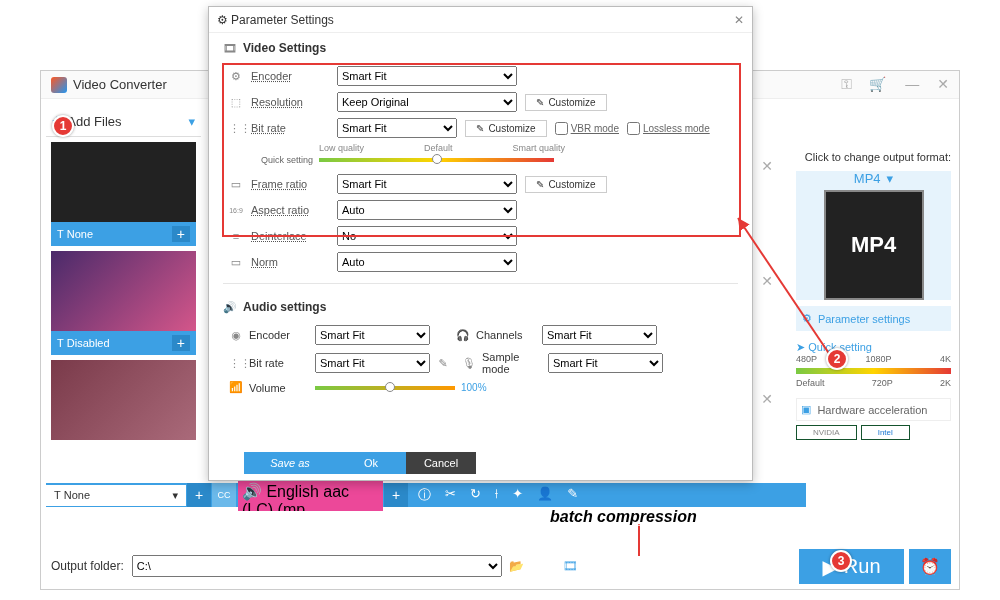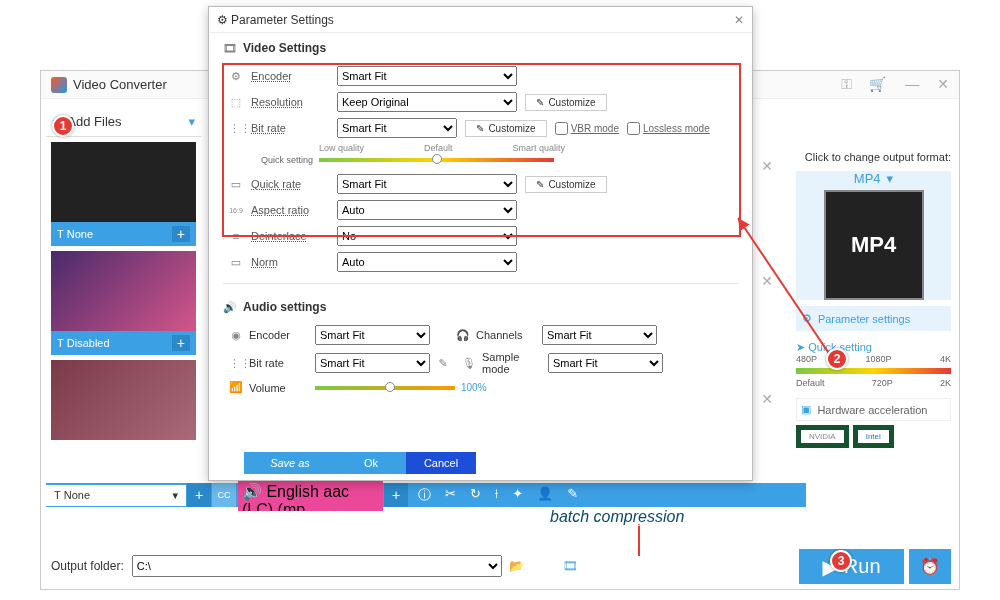--- a/index.html
+++ b/index.html
@@ -32,21 +32,21 @@
 .right-panel .hdr { font-size:11px; color:#333; text-align:right; }
 .fmt-box { background:#e6f3fc; margin-top:8px; padding:0; }
 .fmt-box .fmt-hd { display:flex; justify-content:center; align-items:center; gap:6px; color:#3ca0e4; font-size:13px; margin-bottom:4px; }
 .fmt-img { width:100px; height:110px; margin:0 auto; background:#222; position:relative; border:2px solid #888; display:flex; align-items:center; justify-content:center; color:#fff; font-size:22px; font-weight:bold; }
 .param-btn { background:#e6f3fc; color:#3ca0e4; font-size:11px; padding:6px; margin-top:6px; display:flex; align-items:center; gap:6px; }
 .qs { margin-top:10px; font-size:11px; color:#333; }
 .qs-line { height:6px; background:linear-gradient(to right,#7ac943,#ffd400,#e53935); margin:4px 0; position:relative; }
 .qs-labels { display:flex; justify-content:space-between; font-size:9px; color:#666; }
 .hw-btn { margin-top:10px; font-size:11px; display:flex; align-items:center; gap:6px; color:#666; padding:4px; border:1px solid #eee; }
 .badges { display:flex; gap:4px; margin-top:4px; }
-.badge-g { font-size:8px; color:#888; border:5px solid #14532d; padding:2px 8px; }
+.badge-g { font-size:8px; color:#888; border:1px solid #14532d; padding:2px 16px; }
 .x-btn { position:absolute; width:20px; height:20px; color:#aaa; font-size:14px; display:flex; align-items:center; justify-content:center; }
 .x1 { right:182px; top:85px; } .x2 { right:182px; top:200px; } .x3 { right:182px; top:318px; }
 
 .dialog { position:absolute; left:208px; top:6px; width:545px; height:475px; background:#fff; border:1px solid #bbb; box-shadow:0 3px 10px rgba(0,0,0,.25); z-index:10; }
 .dialog .dtitle { height:26px; display:flex; align-items:center; padding:0 8px; font-size:12px; color:#333; border-bottom:1px solid #eee; }
 .dialog .dtitle .x { margin-left:auto; color:#888; }
 .sect-hd { display:flex; align-items:center; gap:6px; font-size:12px; font-weight:bold; padding:8px 14px; color:#333; }
 .redbox { position:absolute; left:13px; top:56px; width:519px; height:174px; border:2px solid #e53935; pointer-events:none; }
 .row { display:flex; align-items:center; gap:8px; padding:3px 20px; font-size:11px; color:#333; }
 .row .lbl { width:78px; text-decoration:underline dotted; color:#555; }
@@ -62,25 +62,25 @@
 .arow .lbl2 { width:60px; color:#333; }
 .arow select { width:115px; height:20px; font-size:11px; }
 .arow .pair { display:flex; align-items:center; gap:6px; margin-left:20px; }
 .vol-bar { width:140px; height:4px; background:linear-gradient(to right,#7ac943,#ff9800); position:relative; }
 .vol-knob { position:absolute; left:50%; top:-4px; width:10px; height:10px; background:#fff; border:1px solid #888; border-radius:50%; }
 .dlg-btns { position:absolute; left:0; right:0; bottom:0; height:28px; display:flex; }
 .dlg-btns div { flex:0 0 auto; height:22px; display:flex; align-items:center; justify-content:center; font-size:11px; color:#fff; }
 .b-save { width:92px; background:#3ca0e4; margin-left:35px;font-style:italic; }
 .b-gap { flex:1; }
 .b-ok { width:70px; background:#3ca0e4; }
-.b-cancel { width:70px; background:#1d4ed8; }
+.b-cancel { width:70px; background:#404040; }
 
 .cn { position:absolute; width:22px; height:22px; background:#e53935; border:2px solid #fff; border-radius:50%; color:#fff; font-size:12px; font-weight:bold; display:flex; align-items:center; justify-content:center; z-index:30; box-shadow:0 0 3px rgba(0,0,0,.4);}
 .cn1 { left:52px; top:115px; } .cn2 { left:826px; top:348px; } .cn3 { left:830px; top:550px; }
-.batch { position:absolute; left:550px; top:508px; color:#0c4a6e; font-size:16px; font-weight:normal; font-style:italic; z-index:5; }
+.batch { position:absolute; left:550px; top:508px; color:#000000; font-size:16px; font-weight:bold; font-style:italic; z-index:5; }
 svg.arrow { position:absolute; z-index:25; pointer-events:none; }
 .icn { width:14px; display:inline-block; text-align:center; color:#888; font-size:11px; }
 </style>
 </head>
 <body>
 
 <div class="main-window">
   <div class="titlebar">
     <div class="logo"></div>
     <div class="title-text">Video Converter</div>
@@ -217,21 +217,21 @@
       <span>Smart quality</span>
     </div>
   <div class="qline">
       <span style="margin-left:-80px;width:74px;text-align:right">Quick setting</span>
       <div class="bar">
         <div class="knob"></div>
       </div>
     </div>
   <div class="row" style="margin-top:6px">
       <span class="icn">▭</span>
-      <span class="lbl">Quick rate</span>
+      <span class="lbl">Frame ratio</span>
       <select><option>Smart Fit</option></select>
       <span class="cust">✎ <span>Customize</span></span>
     </div>
   <div class="row">
       <span class="icn" style="font-size:7px">16:9</span>
       <span class="lbl">Aspect ratio</span>
       <select><option>Auto</option></select>
     </div>
   <div class="row">
       <span class="icn">≡</span>

